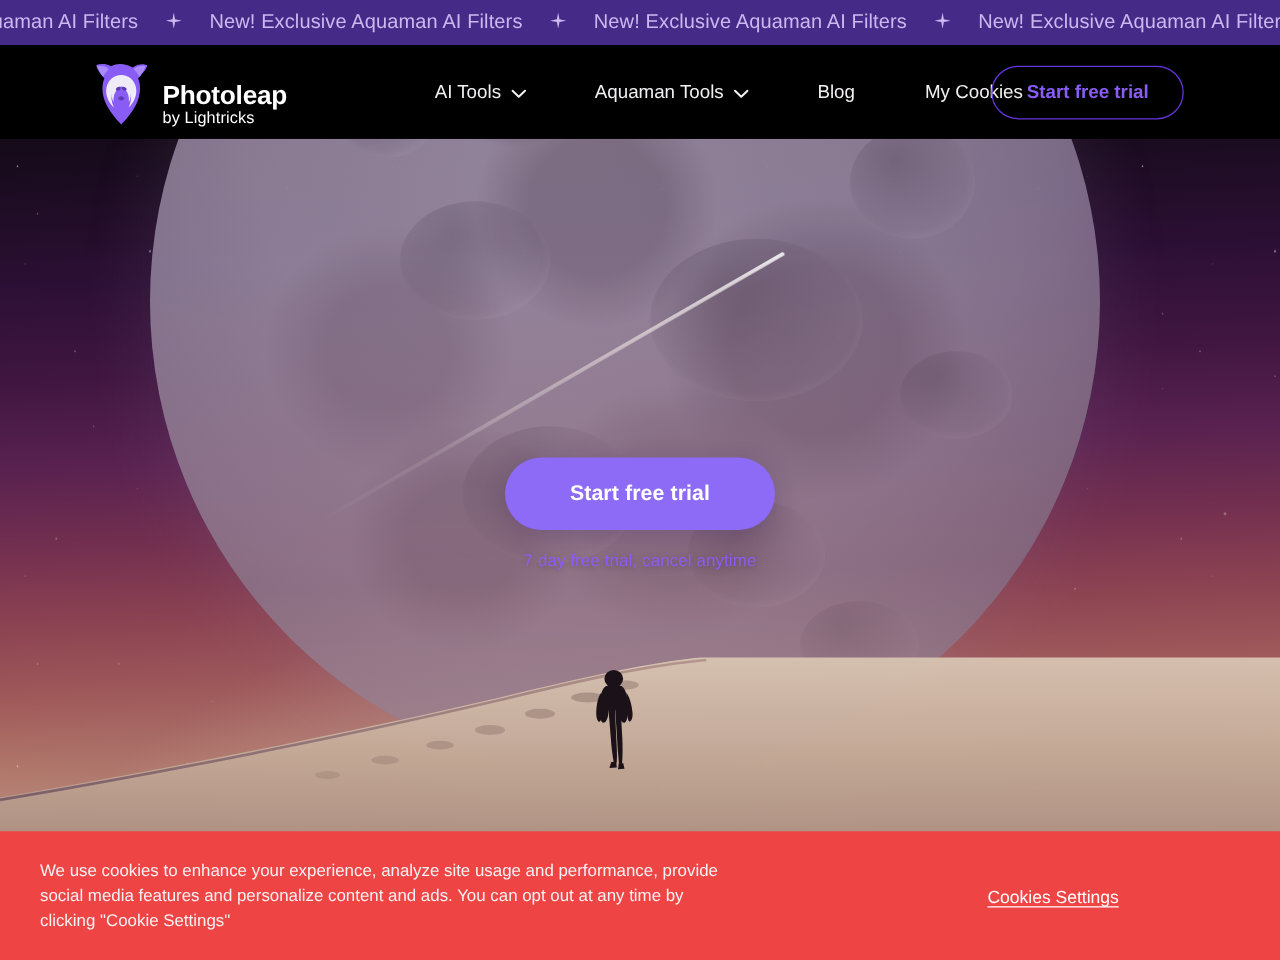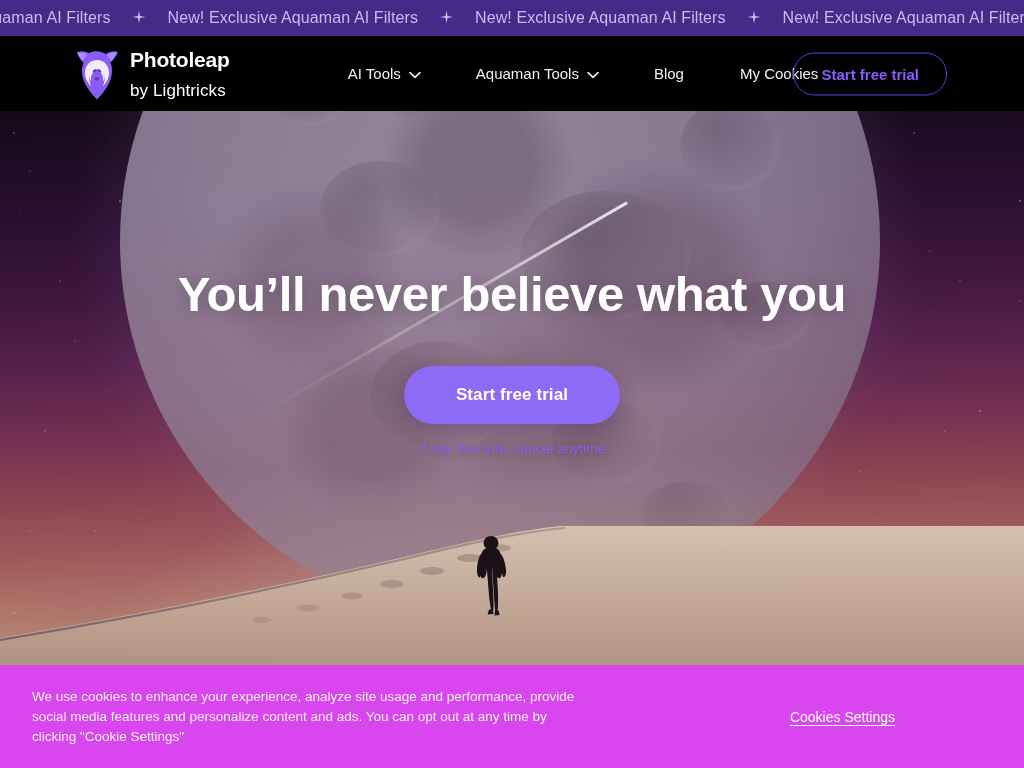--- a/index.html
+++ b/index.html
@@ -49,33 +49,33 @@
 
   
   .site-header {
     position:absolute; top:36px; left:0;
     width:1024px; height:75px;
     background:#000;
     display:flex; align-items:center;
     z-index:20;
   }
   .brand {
-    display:flex; align-items:center;
+    display:flex; align-items:flex-end;
     margin-left:74px;
     gap:10px;
     cursor:pointer;
     text-decoration:underline;
   }
   .brand-mark { width:46px; height:52px; flex:0 0 auto; }
   .brand-text { display:flex; flex-direction:column; line-height:1; }
   .brand-name {
     color:#fff; font-size:21px; font-weight:bold; letter-spacing:-0.2px;
   }
   .brand-sub {
-    color:#fff; font-size:17px; margin-top:12px; letter-spacing:0.1px; font-weight:400;
+    color:#fff; font-size:13px; margin-top:0; letter-spacing:0.1px; font-weight:400;
   }
 
   .main-nav {
     display:flex; align-items:center;
     margin-left:90px;
     gap:0px;
   }
   .nav-item {
     display:flex; align-items:center; gap:8px;
     color:#f2f0f2; font-size:15px;
@@ -259,21 +259,21 @@
     text-shadow:0 1px 6px rgba(0,0,0,.28);
   }
 
   
   .walker { position:absolute; left:466px; top:423px; z-index:5; }
 
   
   .cookie-bar {
     position:absolute; left:0; top:665px;
     width:1024px; height:103px;
-    background:#d946ef;
+    background:#ef4444;
     display:flex; align-items:center;
     z-index:40;
   }
   .cookie-text {
     margin-left:32px;
     width:560px;
     color:#f3f1f3;
     font-size:13.5px;
     line-height:20px;
   }
@@ -423,21 +423,21 @@
         <path d="M15 20 C12.5 23 11 30 11 36.5 C11 41 12.4 43.6 13.6 43.4 C14.6 43.2 15 40.8 15.2 38 Z"></path>
         <path d="M20.8 34 L26 34 L27 56 C27.4 63 27.8 70 27.4 76 L25 76 C24 70 23 63 22.6 56 Z"></path>
         <path d="M26.2 34 L30.6 34 L31.8 56 C32.2 63 32.2 70 31.6 77 L29.2 77 C28.4 70 28 63 27.6 56 Z"></path>
         <path d="M23 75.5 L27 75.5 L27.4 80 L21.6 80.4 Z"></path>
         <path d="M29 76.5 L32.6 76.5 L33.6 81 L28.4 81.4 Z"></path>
       </g>
     </svg>
 
     <div class="hero-content">
       <h1 class="headline">
-        <span>You’ll never believe what you</span><br>
+        <br>
       </h1>
       <button class="hero-cta">Start free trial</button>
       <div class="hero-note">7 day free trial, cancel anytime</div>
     </div>
   </section>
 
   <div class="cookie-bar">
     <div class="cookie-text">We use cookies to enhance your experience, analyze site usage and performance, provide social media features and personalize content and ads. You can opt out at any time by clicking "Cookie Settings"</div>
     <div class="cookie-actions">
       <a class="cookie-settings">Cookies Settings</a>

